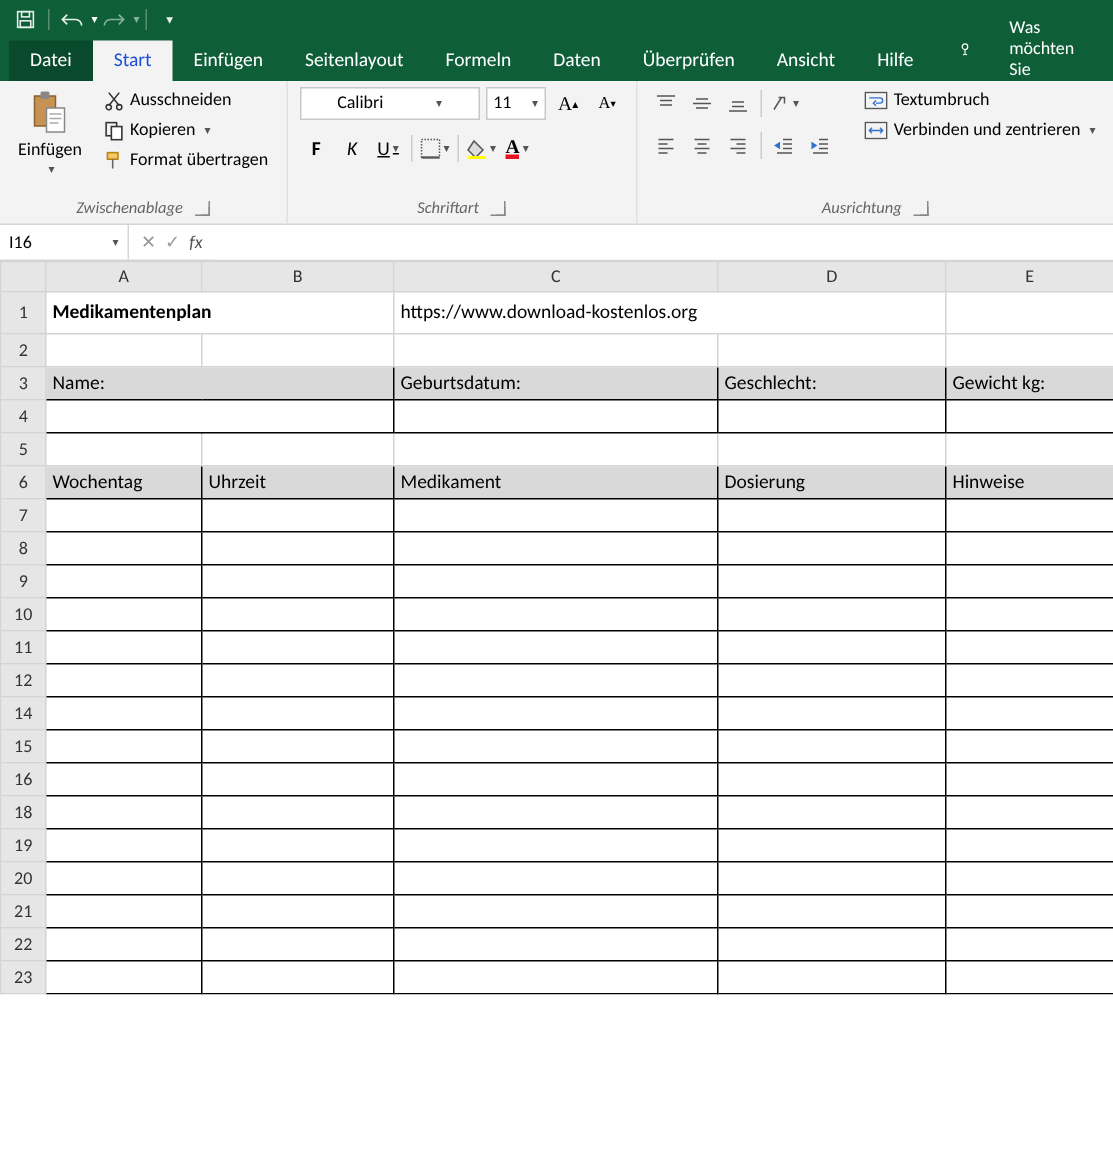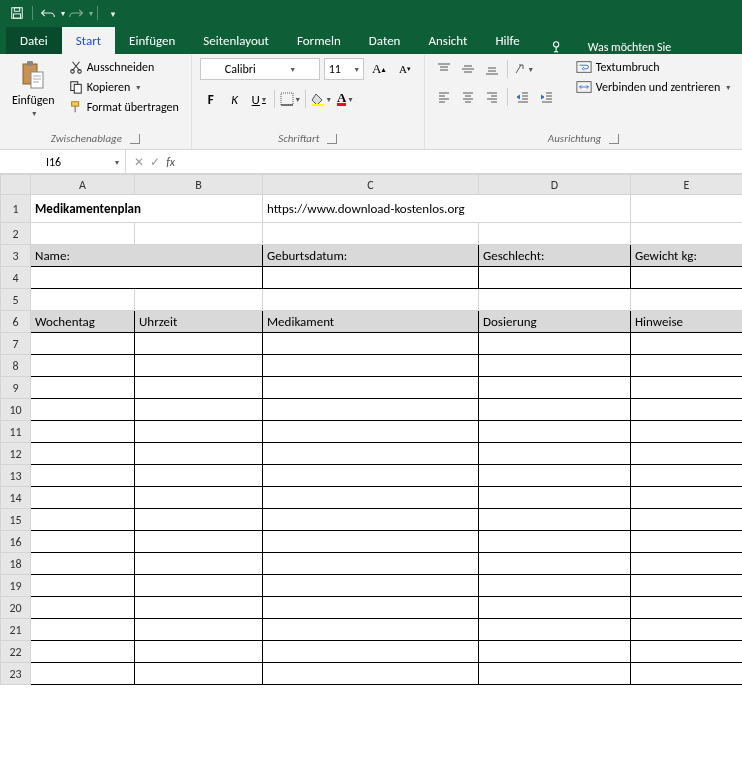--- a/index.html
+++ b/index.html
@@ -35,21 +35,21 @@
   
   .font-row { display: flex; gap: 4px; align-items: center; margin-bottom: 4px; }
   .font-name { border: 1px solid #c8c8c8; background: #fff; height: 22px; width: 120px; font-size: 12px; padding: 0 24px; display: flex; align-items: center; justify-content: space-between; }
   .font-size { border: 1px solid #c8c8c8; background: #fff; height: 22px; width: 40px; font-size: 12px; padding: 0 4px; display: flex; align-items: center; justify-content: space-between; }
   .icon-btn { width: 22px; height: 22px; display: flex; align-items: center; justify-content: center; cursor: pointer; font-size: 13px; }
   .icon-row { display: flex; gap: 2px; align-items: center; }
   .vsep { width: 1px; height: 18px; background: #ccc; margin: 0 2px; }
   
   
   .fbar { display: flex; align-items: center; border-bottom: 1px solid #d6d6d6; height: 24px; background: #fff; }
-  .name-box { width: 86px; border-right: 1px solid #d6d6d6; height: 100%; display: flex; align-items: center; padding: 0 6px; font-size: 12px; justify-content: space-between; margin-left: 40px; }
+  .name-box { width: 86px; border-right: 1px solid #d6d6d6; height: 100%; display: flex; align-items: center; padding: 0 6px; font-size: 12px; justify-content: space-between; }
   .fx-btns { display: flex; align-items: center; gap: 6px; padding: 0 8px; color: #999; }
   .fx { font-style: italic; color: #555; font-size: 12px; }
   .finput { flex: 1; padding: 0 6px; font-size: 12px; border: none; height: 100%; }
   
   
   .grid-wrap { position: relative; }
   table.grid { border-collapse: collapse; table-layout: fixed; width: 100%; }
   .grid th, .grid td { border: 1px solid #d4d4d4; font-size: 13px; font-family: Calibri, sans-serif; }
   .grid .colhead { background: #e6e6e6; text-align: center; height: 20px; font-weight: normal; color: #333; font-size: 12px; }
   .grid .rowhead { background: #e6e6e6; text-align: center; width: 30px; font-weight: normal; color: #333; font-size: 12px; }
@@ -97,20 +97,21 @@
     </div>
 </div>
 
 <div class="ribbon-tabs">
   <div class="rtab file">Datei</div>
   <div class="rtab active">Start</div>
   <div class="rtab">Einfügen</div>
   <div class="rtab">Seitenlayout</div>
   <div class="rtab">Formeln</div>
   <div class="rtab">Daten</div>
+  <div class="rtab">Überprüfen</div>
   <div class="rtab">Ansicht</div>
   <div class="rtab">Hilfe</div>
   <div class="tell-me">
     <svg width="14" height="14" viewBox="0 0 16 16" fill="none" stroke="currentColor" stroke-width="1.3">
         <circle cx="7" cy="5" r="3"></circle>
         <path d="M7 8 V12 M5 14 Q7 12 9 14"></path>
       </svg>
     <span>Was möchten Sie</span>
   </div>
 </div>
@@ -434,28 +435,20 @@
         </tr>
         <tr>
           <th class="rowhead">12</th>
           <td class="data-cell"></td>
           <td class="data-cell"></td>
           <td class="data-cell"></td>
           <td class="data-cell"></td>
           <td class="data-cell"></td>
         </tr>
         <tr>
-          <th class="rowhead">13</th>
-          <td class="data-cell"></td>
-          <td class="data-cell"></td>
-          <td class="data-cell"></td>
-          <td class="data-cell"></td>
-          <td class="data-cell"></td>
-        </tr>
-        <tr>
           <th class="rowhead">14</th>
           <td class="data-cell"></td>
           <td class="data-cell"></td>
           <td class="data-cell"></td>
           <td class="data-cell"></td>
           <td class="data-cell"></td>
         </tr>
         <tr>
           <th class="rowhead">15</th>
           <td class="data-cell"></td>

